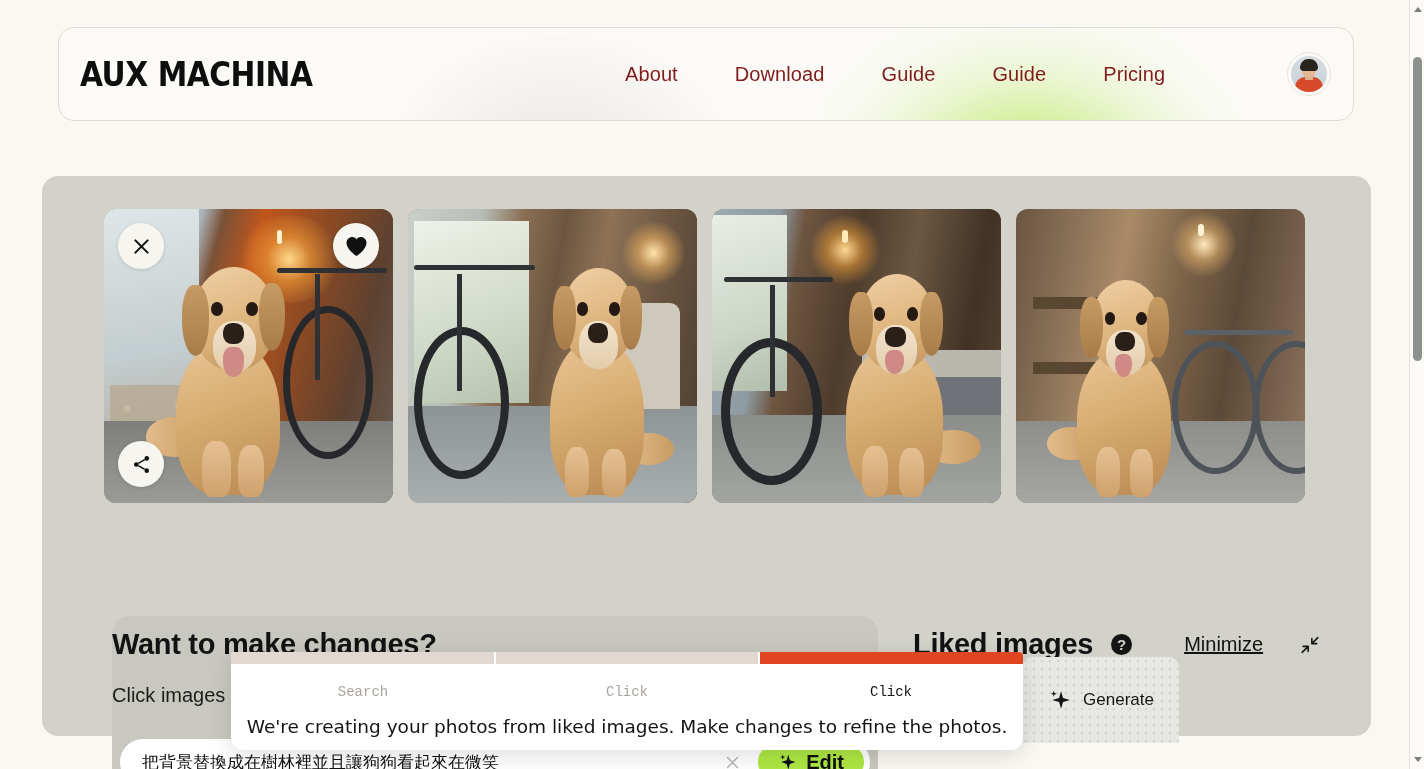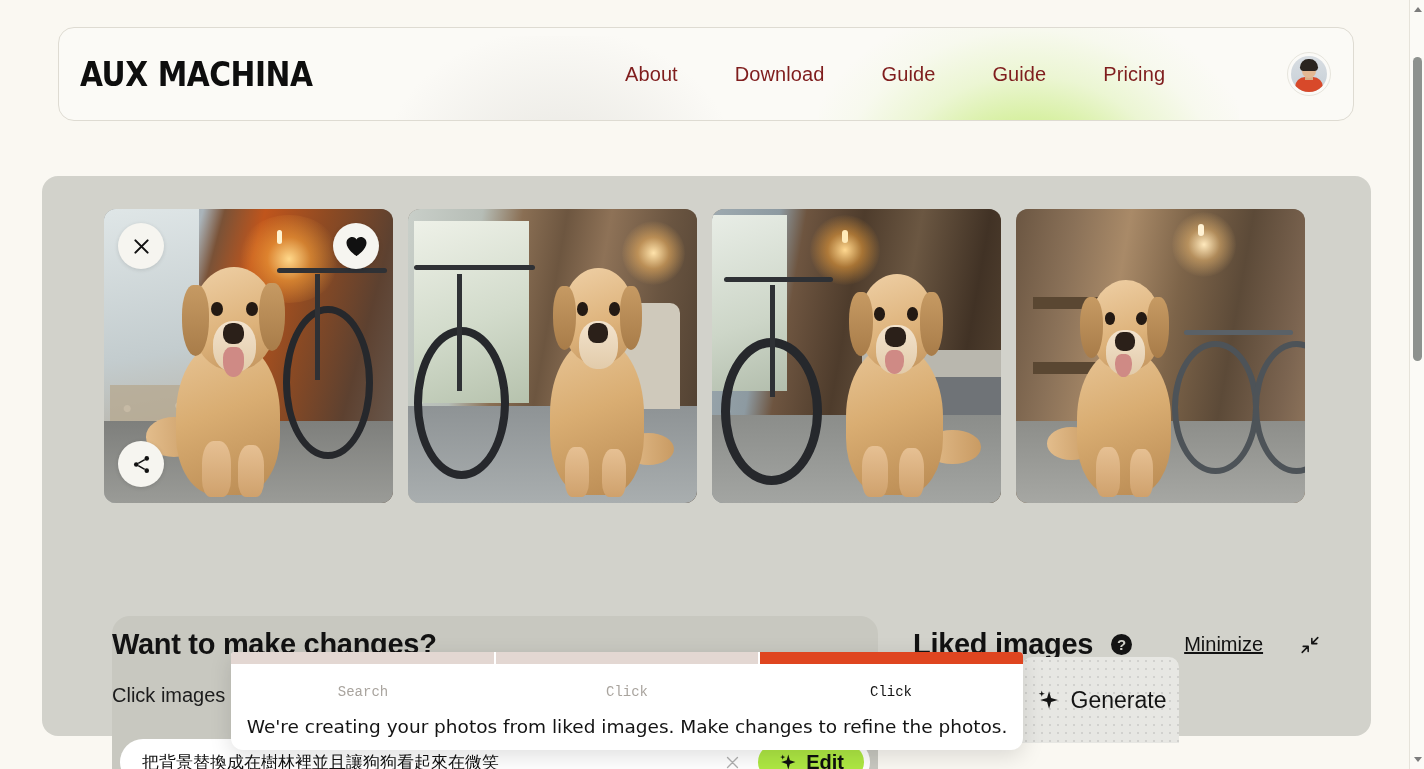--- a/index.html
+++ b/index.html
@@ -378,21 +378,21 @@
       radial-gradient(circle, rgba(0,0,0,0.10) 0.7px, transparent 0.8px) 0 0/8px 8px,
       #e7e7e3;
     border-radius: 10px 10px 0 0;
     display: flex;
     align-items: center;
     justify-content: center;
     gap: 11px;
     cursor: pointer;
   }
   .generate-panel span {
-    font-size: 23px;
+    font-size: 17px;
     color: #141414;
     white-space: nowrap;
   }
 
   
   .step-popup {
     position: absolute;
     left: 231px;
     top: 652px;
     width: 792px;

